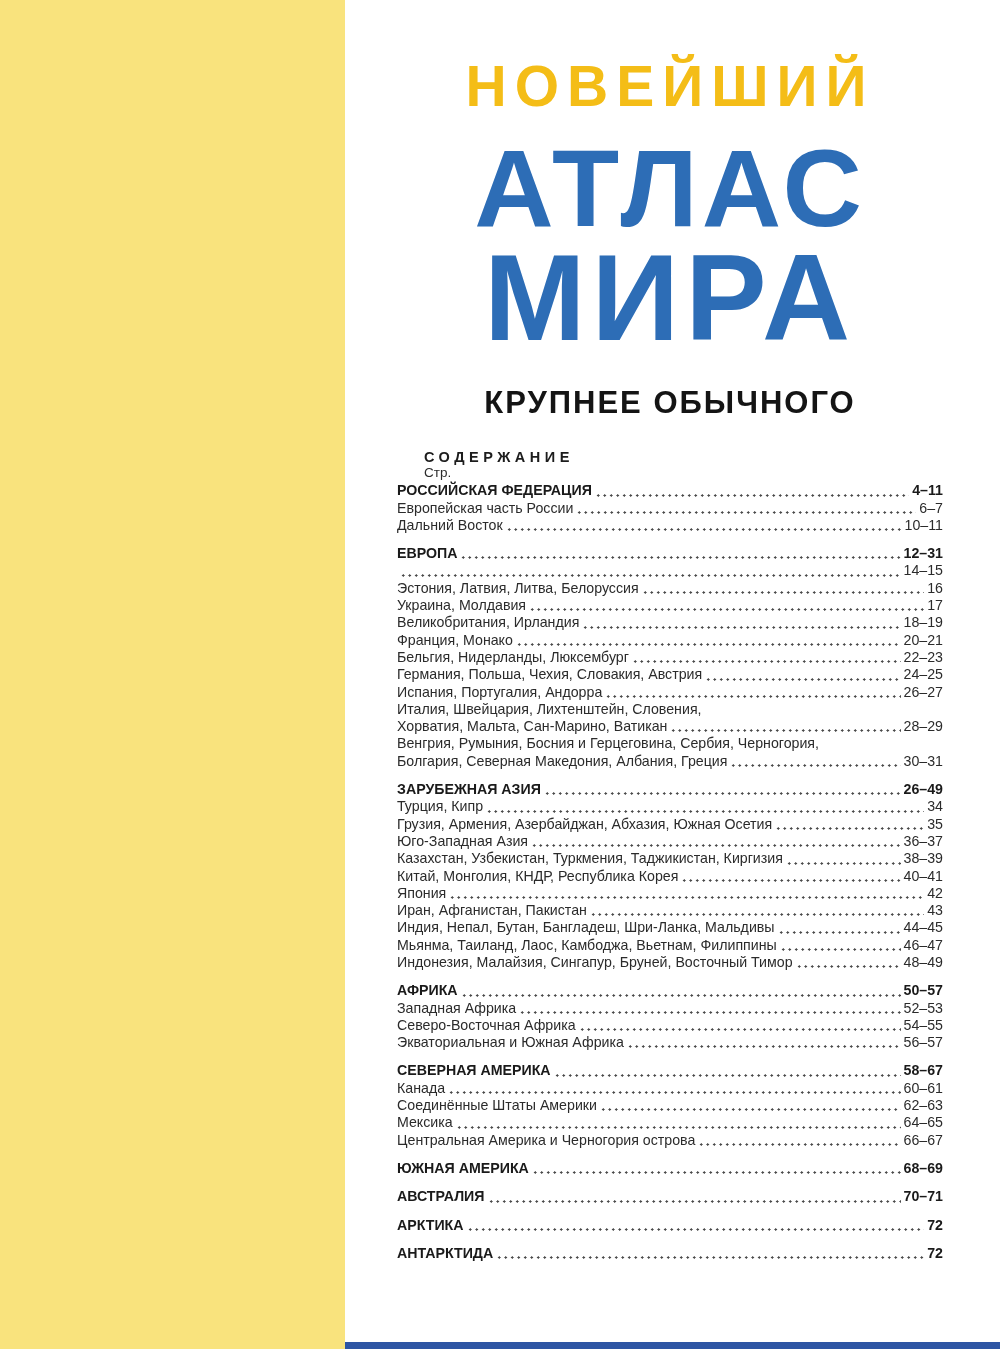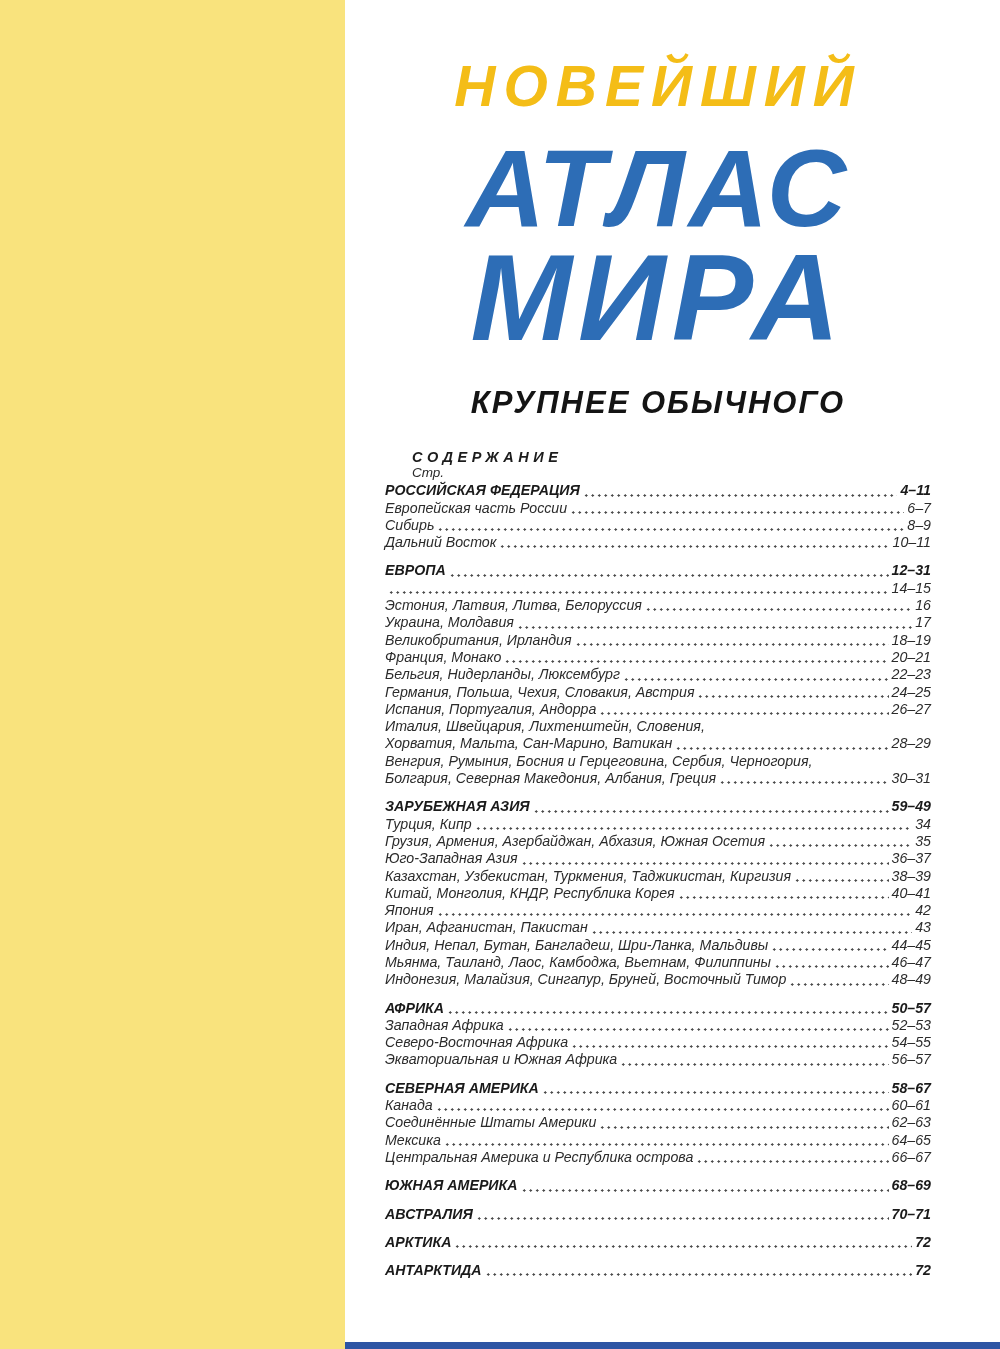--- a/index.html
+++ b/index.html
@@ -11,21 +11,21 @@
   }
   .band{
     position:absolute;left:0;top:0;width:345px;height:1349px;
     background:#f9e37d;
   }
   .bottom-bar{
     position:absolute;left:345px;right:0;bottom:0;height:7px;
     background:#2d55a4;
   }
   .content{
-    position:absolute;left:385px;top:58px;width:546px;font-style:italic;
+    position:absolute;left:397px;top:58px;width:546px;
   }
   .title-block{text-align:center;}
   .t1{
     color:#f4bd17;font-size:57px;font-weight:bold;
     letter-spacing:8px;line-height:1;white-space:nowrap;
   }
   .t2{
     color:#2d6db6;font-size:110px;font-weight:bold;
     letter-spacing:4px;line-height:0.96;margin-top:20px;white-space:nowrap;
   }
@@ -89,25 +89,20 @@
               <span class="toc-label">РОССИЙСКАЯ ФЕДЕРАЦИЯ</span>
               <span class="toc-dots"></span>
               <span class="toc-page">4–11</span>
             </div>
             <div class="toc-row">
               <span class="toc-label">Европейская часть России</span>
               <span class="toc-dots"></span>
               <span class="toc-page">6–7</span>
             </div>
             <div class="toc-row">
-              <span class="toc-label">Сибирь</span>
-              <span class="toc-dots"></span>
-              <span class="toc-page">8–9</span>
-            </div>
-            <div class="toc-row">
               <span class="toc-label">Дальний Восток</span>
               <span class="toc-dots"></span>
               <span class="toc-page">10–11</span>
             </div>
           </div>
           <div class="toc-section">
             <div class="toc-row bold">
               <span class="toc-label">ЕВРОПА</span>
               <span class="toc-dots"></span>
               <span class="toc-page">12–31</span>
@@ -165,21 +160,21 @@
             <div class="toc-row">
               <span class="toc-label">Болгария, Северная Македония, Албания, Греция</span>
               <span class="toc-dots"></span>
               <span class="toc-page">30–31</span>
             </div>
           </div>
           <div class="toc-section">
             <div class="toc-row bold">
               <span class="toc-label">ЗАРУБЕЖНАЯ АЗИЯ</span>
               <span class="toc-dots"></span>
-              <span class="toc-page">59–49</span>
+              <span class="toc-page">26–49</span>
             </div>
             <div class="toc-row">
               <span class="toc-label">Турция, Кипр</span>
               <span class="toc-dots"></span>
               <span class="toc-page">34</span>
             </div>
             <div class="toc-row">
               <span class="toc-label">Грузия, Армения, Азербайджан, Абхазия, Южная Осетия</span>
               <span class="toc-dots"></span>
               <span class="toc-page">35</span>
@@ -262,21 +257,21 @@
               <span class="toc-label">Соединённые Штаты Америки</span>
               <span class="toc-dots"></span>
               <span class="toc-page">62–63</span>
             </div>
             <div class="toc-row">
               <span class="toc-label">Мексика</span>
               <span class="toc-dots"></span>
               <span class="toc-page">64–65</span>
             </div>
             <div class="toc-row">
-              <span class="toc-label">Центральная Америка и Республика острова</span>
+              <span class="toc-label">Центральная Америка и Черногория острова</span>
               <span class="toc-dots"></span>
               <span class="toc-page">66–67</span>
             </div>
           </div>
           <div class="toc-section">
             <div class="toc-row bold">
               <span class="toc-label">ЮЖНАЯ АМЕРИКА</span>
               <span class="toc-dots"></span>
               <span class="toc-page">68–69</span>
             </div>

